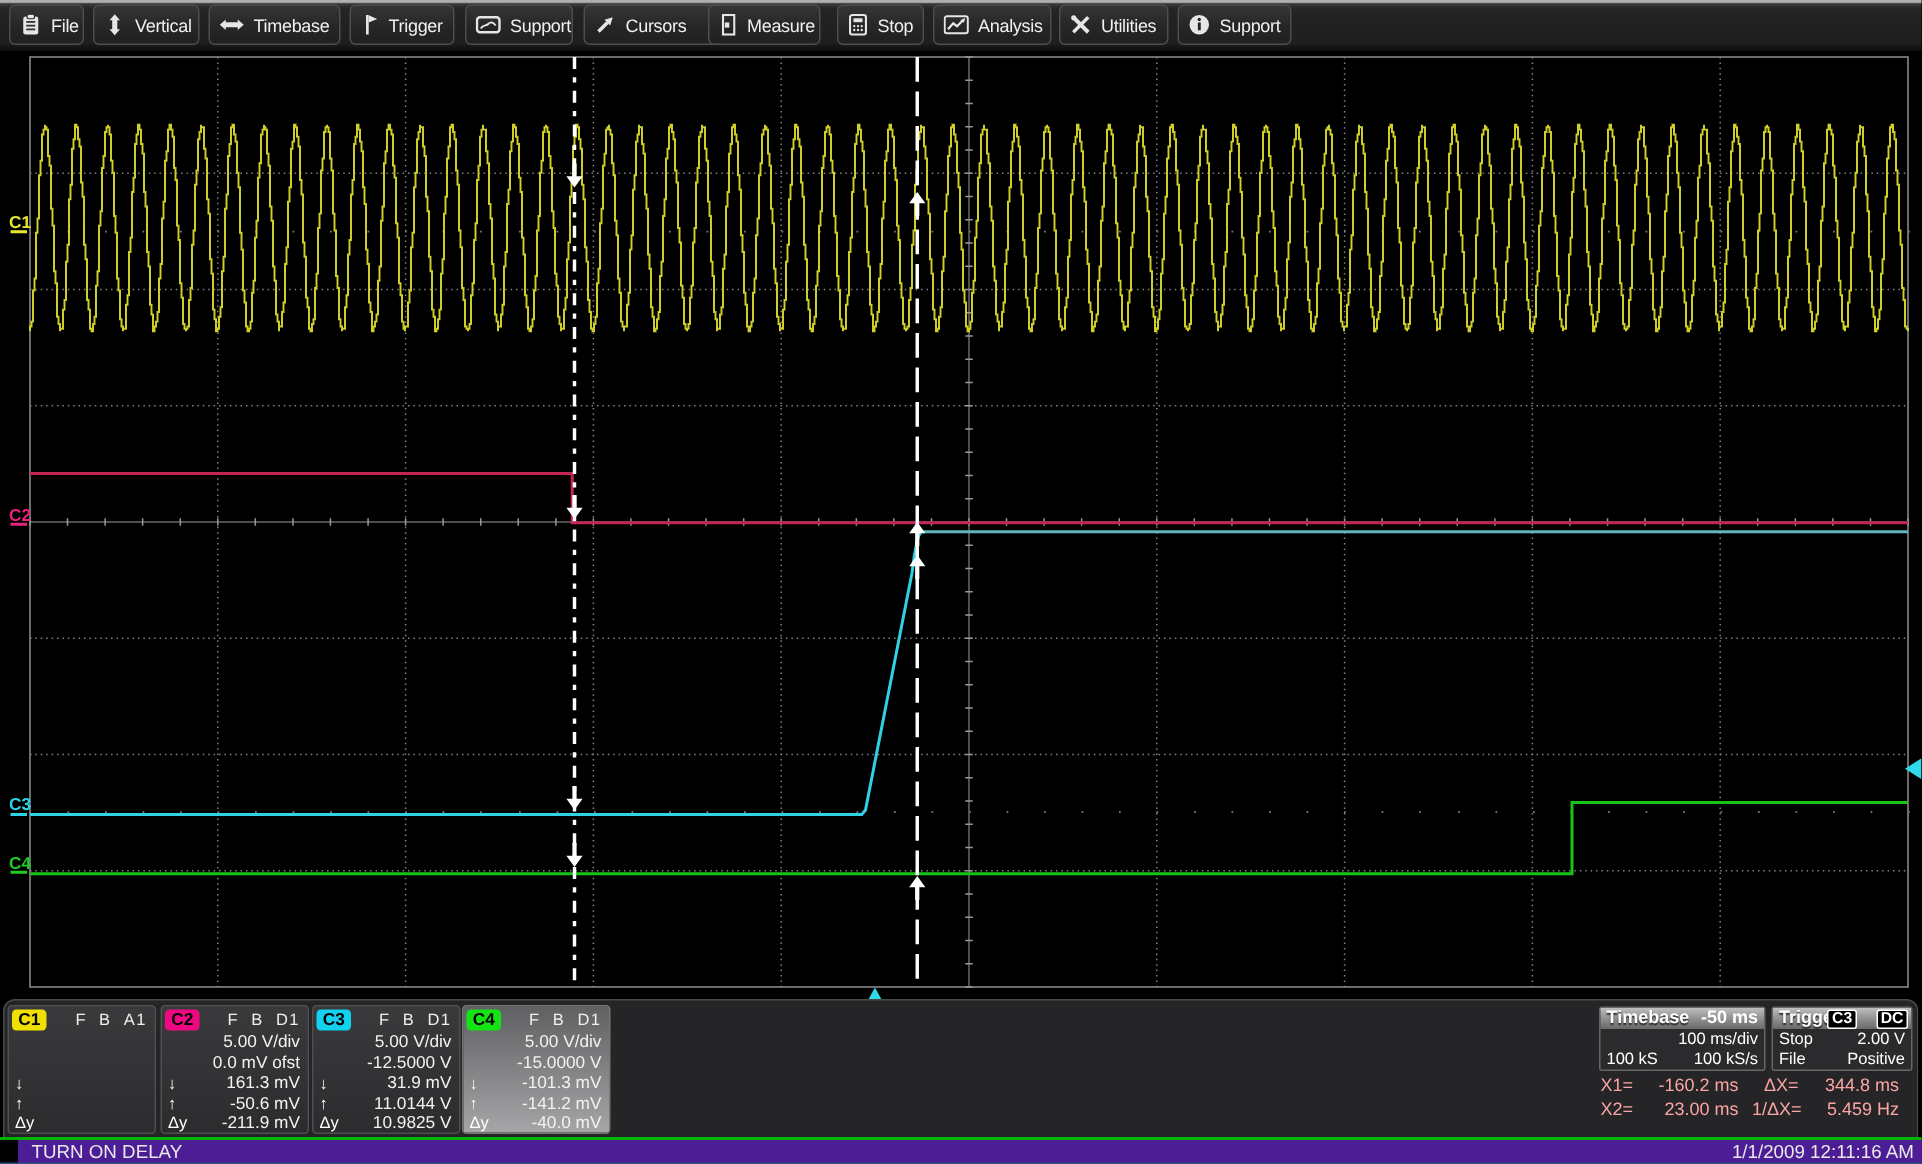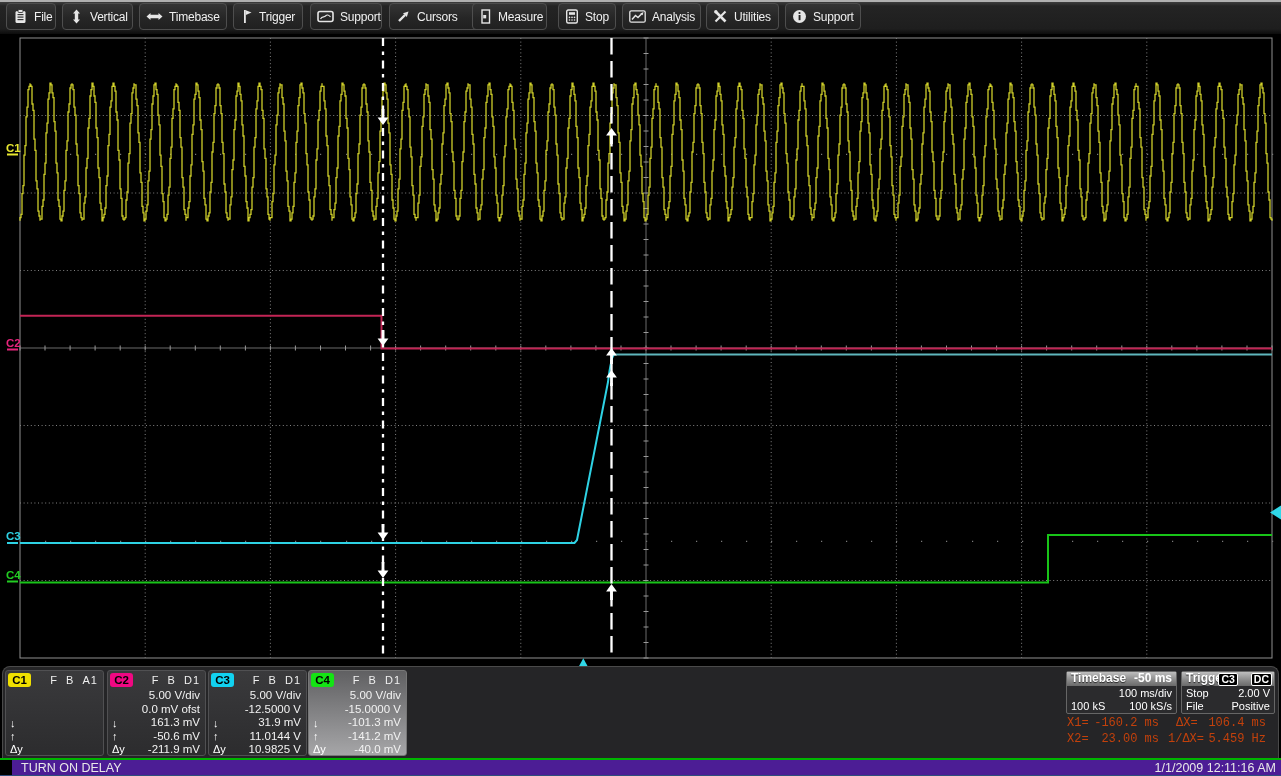--- a/index.html
+++ b/index.html
@@ -29,21 +29,21 @@
   
   .tbox { position:absolute; top:671px; height:43px; background:#2b2b2d;
     border:1px solid #666; border-radius:2px; color:#fff; }
   .tbox .hdr { height:14px; background:linear-gradient(#bebebe,#888 60%,#6a6a6a);
     font-size:12px; font-weight:bold; color:#fff;
     text-shadow:0 1px 1px #222; padding:0 4px; line-height:13px; }
   .tbox .bd { font-size:11px; line-height:13.5px; padding:1px 4px 0 4px; }
   #greenline { position:absolute; top:758px; left:0; width:1281px; height:2px; background:#00b400; }
   #statusbar { position:absolute; top:760px; left:12px; width:1281px; height:32px; background:#4c1d95;
     color:#e8e8e8; font-size:12.5px; line-height:16px; }
-  .xrow { position:absolute; color:#c2410c; font-size:12px; height:14px; line-height:14px;font-family:Liberation Mono, monospace; }
+  .xrow { position:absolute; color:#fca5a5; font-size:12px; height:14px; line-height:14px; }
 .tchip{display:inline-block;background:#000;border:1px solid #fff;border-radius:2px;font-size:10.5px;font-weight:bold;padding:0 2px;line-height:11px;vertical-align:1px;}
 </style>
 </head>
 <body>
 <div id="root">
   <div id="menubar">
 <div class="mbtn" style="left:6px;width:50px">
         <span class="ic">
           <svg width="15" height="15" viewBox="0 0 15 15">
             <rect x="2.5" y="2" width="10" height="12" rx="1.5" fill="#e6e6e6"></rect>
@@ -243,21 +243,21 @@
 <div class="tbox" style="left:1181px;width:94px">
  <div class="hdr" style="position:relative">Trigger<span style="position:absolute;right:2px;top:1px;font-weight:normal;text-shadow:none"><span class="tchip">C3</span><span class="tchip" style="margin-left:13px">DC</span></span></div>
  <div class="bd" style="position:relative;height:27px">
         <span style="position:absolute;left:4px;top:1px">Stop</span>
         <span style="position:absolute;right:4px;top:1px">2.00 V</span>
         <span style="position:absolute;left:4px;top:14px">File</span>
         <span style="position:absolute;right:4px;top:14px">Positive</span>
       </div>
 </div>
 <div class="xrow" style="left:1067px;top:716px;width:100px">X1=<span style="position:absolute;right:8px">-160.2 ms</span></div>
-<div class="xrow" style="left:1176px;top:716px;width:90px">ΔX=<span style="position:absolute;right:0">106.4 ms</span></div>
+<div class="xrow" style="left:1176px;top:716px;width:90px">ΔX=<span style="position:absolute;right:0">344.8 ms</span></div>
 <div class="xrow" style="left:1067px;top:732px;width:100px">X2=<span style="position:absolute;right:8px">23.00 ms</span></div>
 <div class="xrow" style="left:1168px;top:732px;width:98px">1/ΔX=<span style="position:absolute;right:0">5.459 Hz</span></div>
 
   <div style="position:absolute;top:774.5px;left:0;width:1281px;height:1.5px;background:#2e4d7d;z-index:5"></div>
 <div id="greenline"></div>
   <div id="statusbar"><span style="margin-left:9px">TURN ON DELAY</span>
     <span style="position:absolute;right:17px;top:0">1/1/2009 12:11:16 AM</span></div>
 </div>
 
 </body></html>

